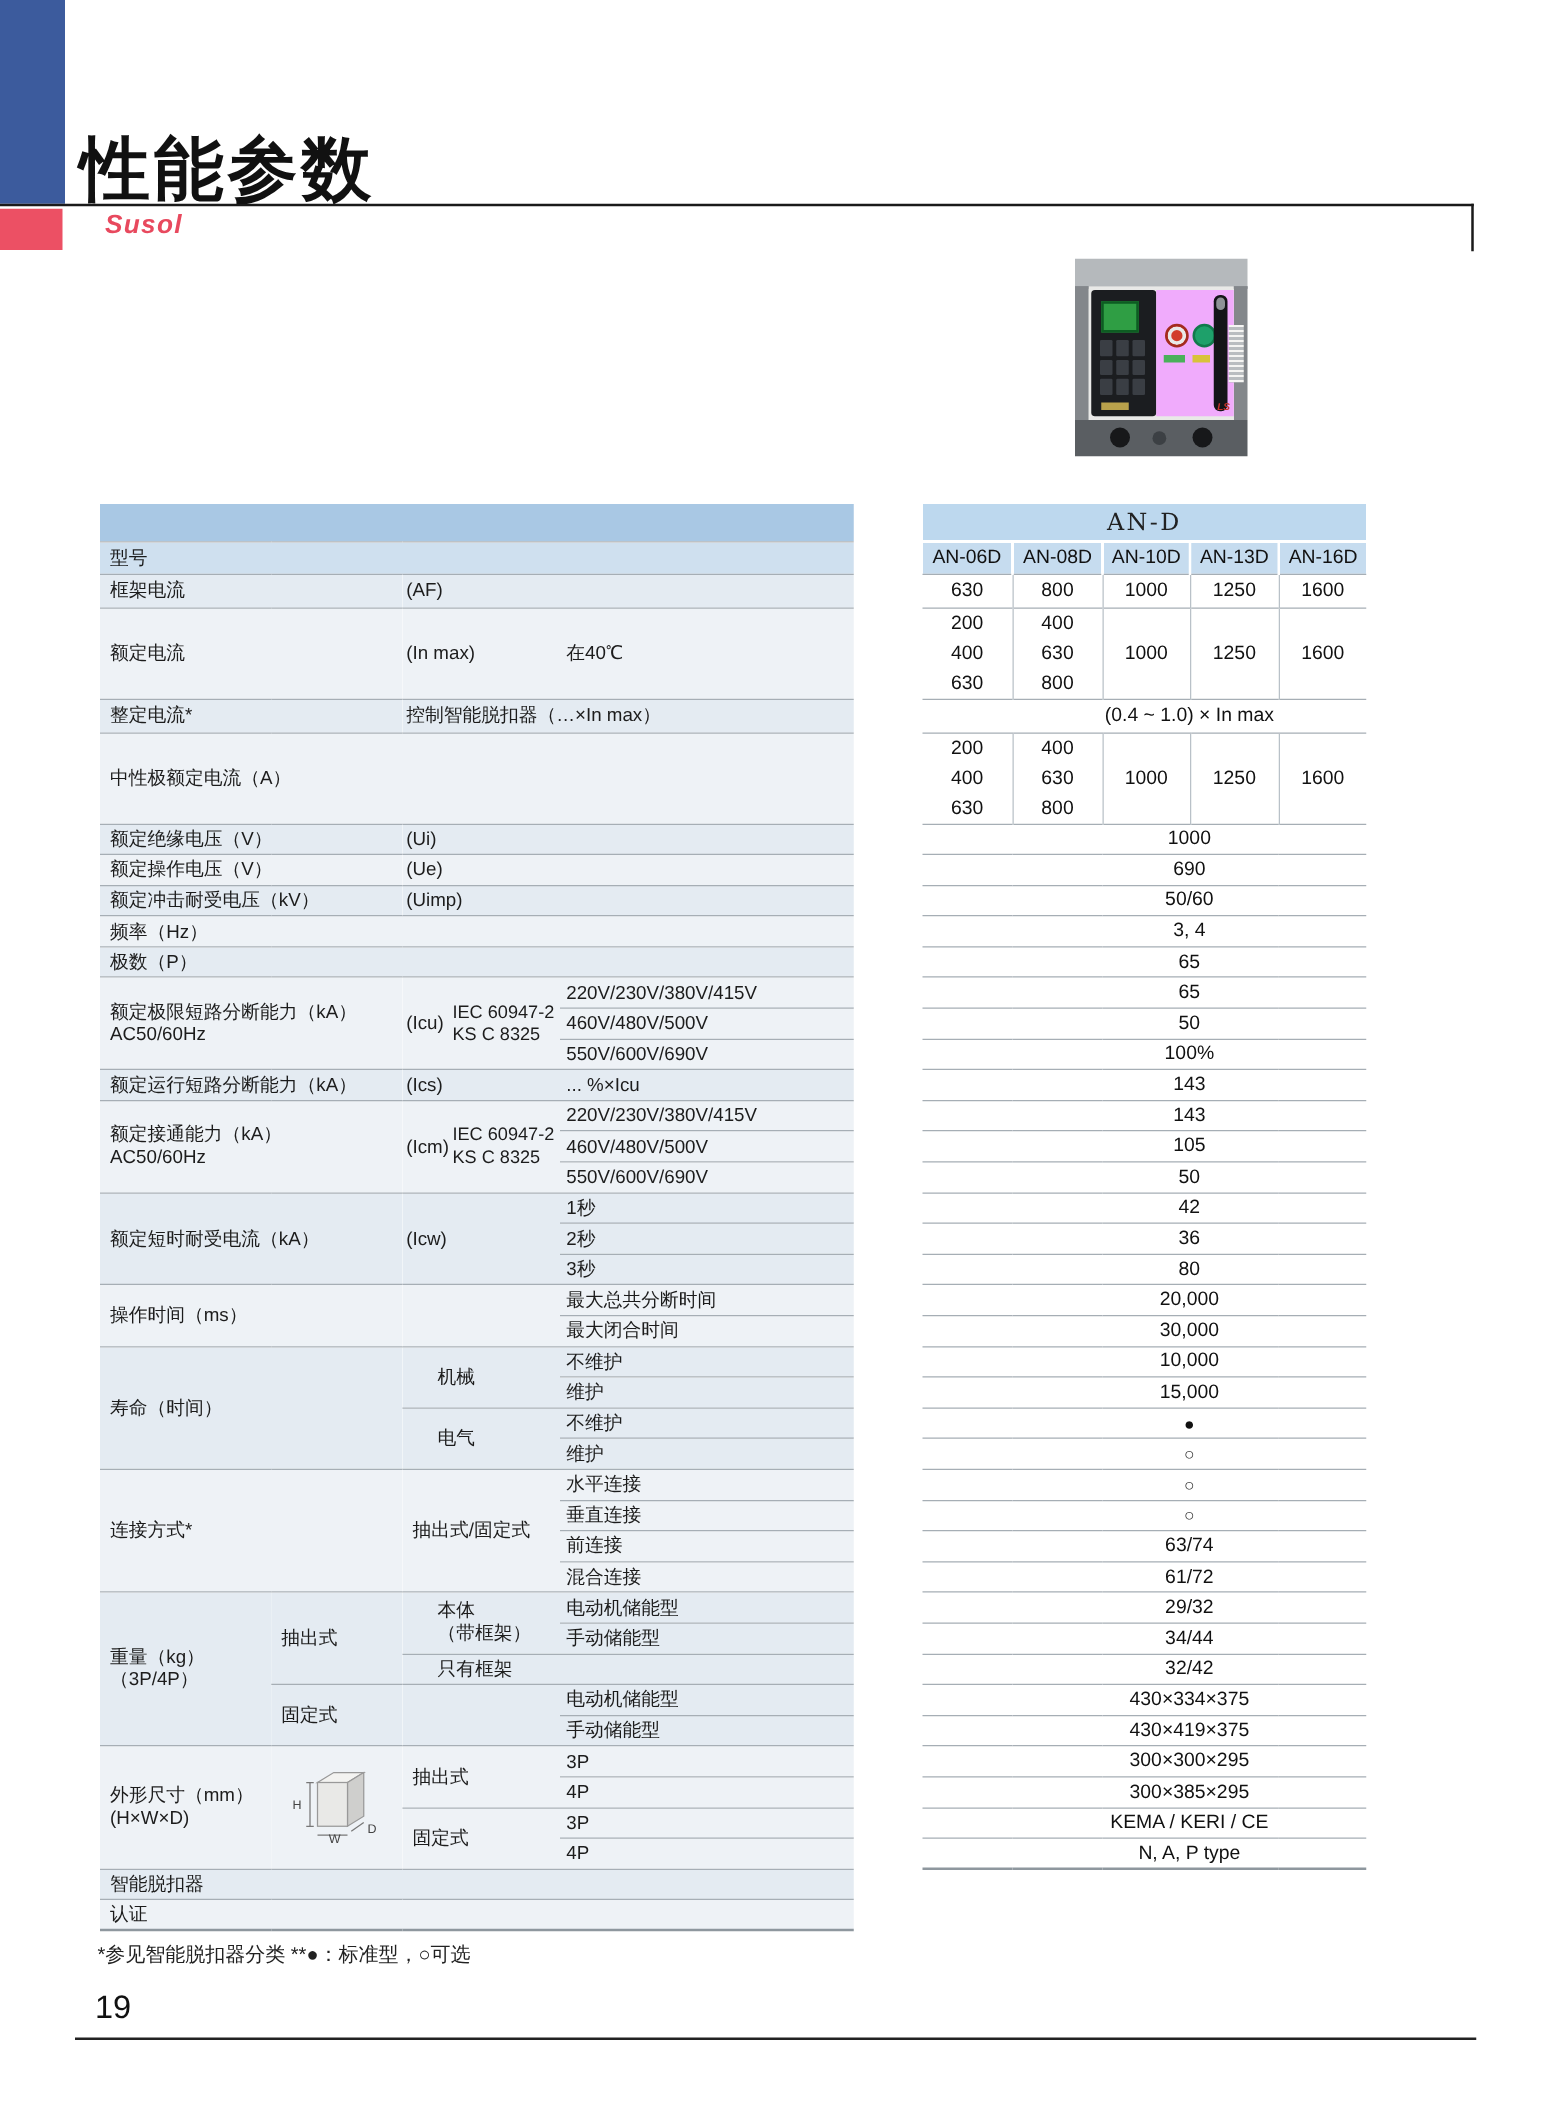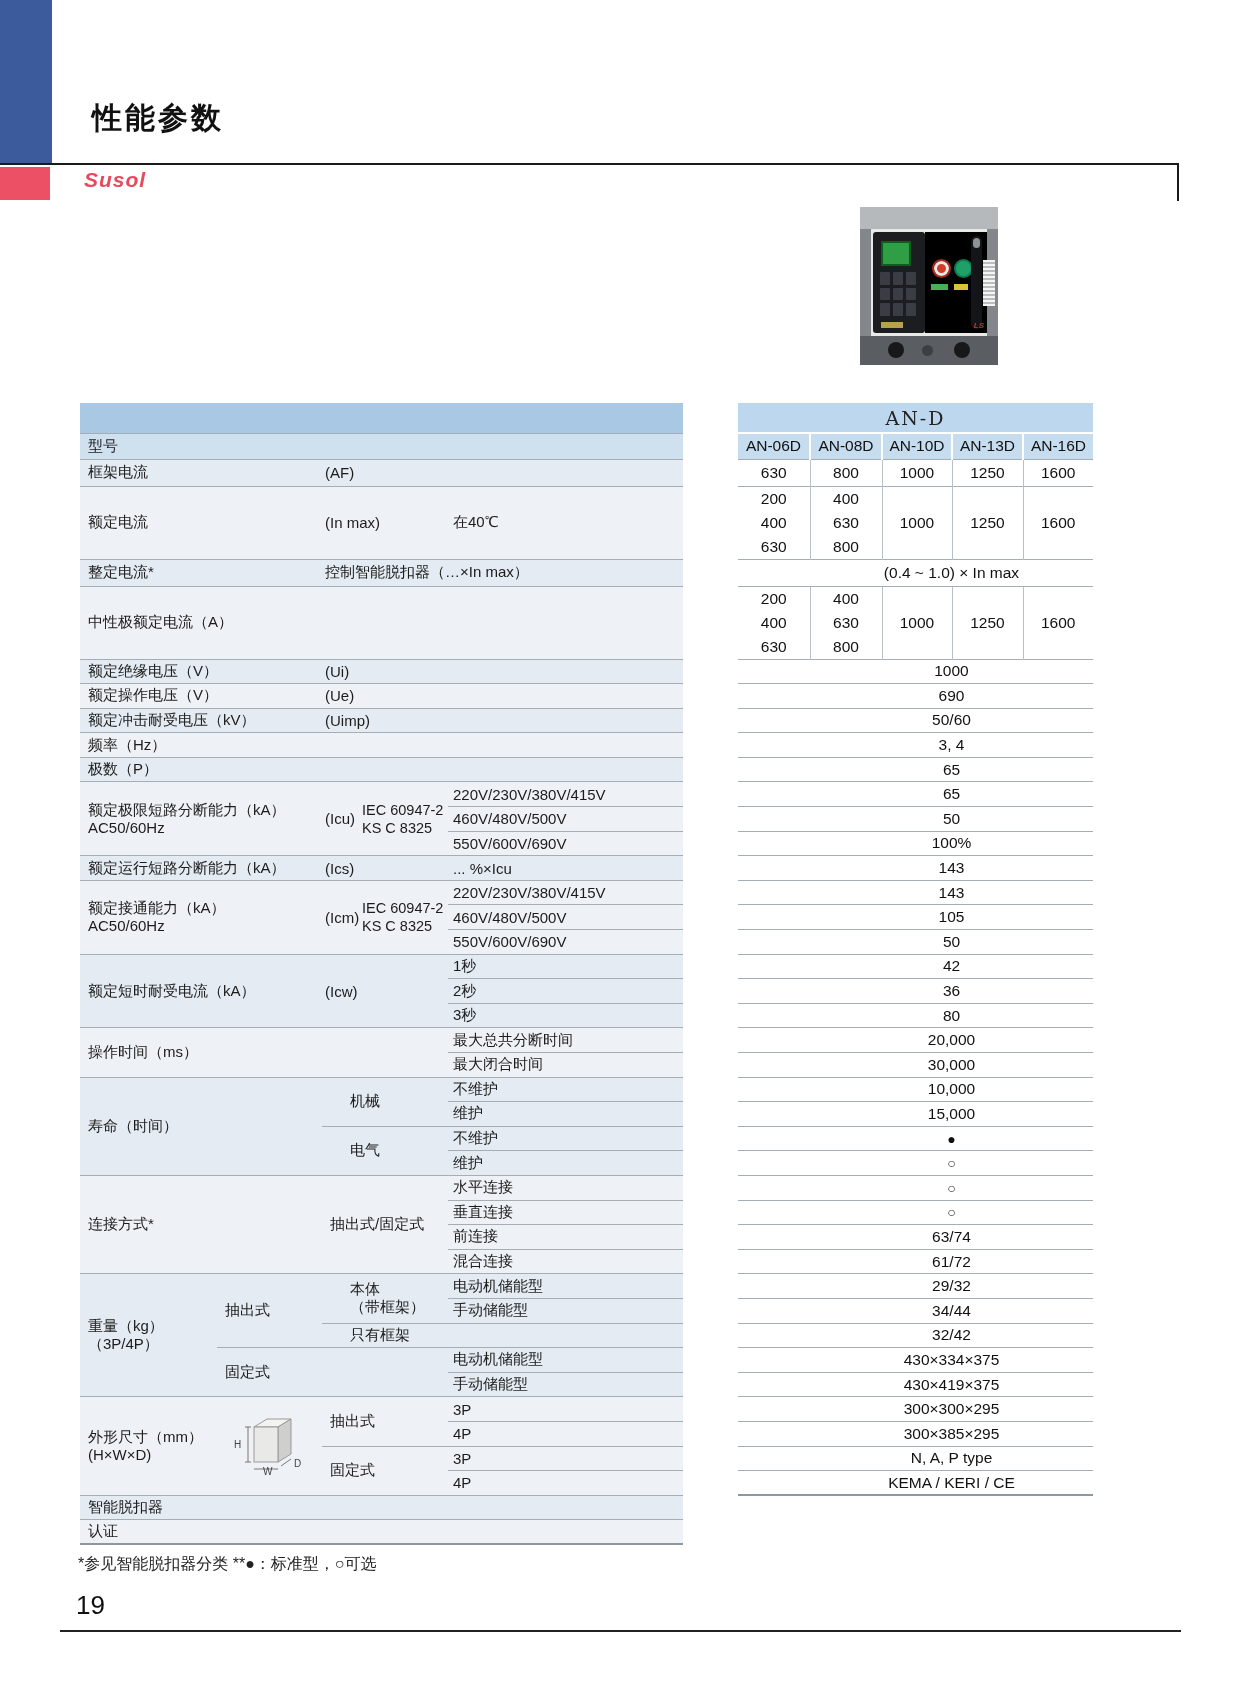--- a/index.html
+++ b/index.html
@@ -1,38 +1,38 @@
 <!DOCTYPE html>
 <html style="--c-blue: #3c5b9d; --c-red: #ec5064; --c-brand: #e8495e; --c-band: #a9c8e4; --c-title-band: #bdd8ee; --c-head: #c6dcef; --c-model: #cfe0ef; --c-row-a: #e4ebf2; --c-row-b: #eef2f6; --c-line: #a6aeb5;"><head>
 <meta charset="utf-8">
 <style>
   html,body{margin:0;padding:0;background:#fff;}
   .page{position:relative;width:1241px;height:1684px;background:#fff;overflow:hidden;
         font-family:"Liberation Sans",sans-serif;color:#1a1a1a;}
 
   
   .corner-blue{position:absolute;left:0;top:0;width:52px;height:163px;background:var(--c-blue);}
-  .page-title{position:absolute;left:92px;top:98px;margin:0;font-size:30px;font-weight:bold;letter-spacing:3px;color:#111;}
+  .page-title{position:absolute;left:64px;top:98px;margin:0;font-size:56px;font-weight:bold;letter-spacing:3px;color:#111;}
   .top-rule{position:absolute;left:0;top:163px;width:1179px;height:2px;background:#1a1a1a;}
   .top-rule-v{position:absolute;left:1177px;top:163px;width:2px;height:38px;background:#1a1a1a;}
   .corner-red{position:absolute;left:0;top:167px;width:50px;height:33px;background:var(--c-red);}
   .brand{position:absolute;left:84px;top:168px;font-size:21px;font-weight:bold;font-style:italic;color:var(--c-brand);letter-spacing:1px;}
 
   
   .breaker{position:absolute;left:860px;top:207px;width:138px;height:158px;}
   .bk-top{position:absolute;left:0;top:0;width:138px;height:22px;background:#b5b9bc;border-bottom:2px solid #8d9194;}
   .bk-rail{position:absolute;top:22px;width:11px;height:107px;background:#83878b;}
   .bk-rail-l{left:0;} .bk-rail-r{left:127px;}
   .bk-face{position:absolute;left:11px;top:22px;width:116px;height:107px;background:#e9e9e7;}
   .bk-panel{position:absolute;left:13px;top:25px;width:52px;height:101px;background:#1b1d20;border-radius:3px;}
   .bk-screen{position:absolute;left:8px;top:9px;width:26px;height:21px;background:#2f9e44;border:2px solid #0d5c22;}
   .bk-btns{position:absolute;left:7px;top:40px;width:36px;height:44px;display:grid;grid-template-columns:repeat(3,1fr);gap:3px;}
   .bk-btns i{display:block;background:#3a3e44;border-radius:1px;}
   .bk-minilabel{position:absolute;left:8px;bottom:5px;width:22px;height:6px;background:#b9a14b;}
-  .bk-white{position:absolute;left:65px;top:25px;width:62px;height:101px;background:#000000;font-style:italic;}
+  .bk-white{position:absolute;left:65px;top:25px;width:62px;height:101px;background:#f0abfc;font-style:italic;}
   .btn-red{position:absolute;left:7px;top:27px;width:15px;height:15px;border-radius:50%;background:#d23c2b;border:2px solid #a32b1e;box-shadow:inset 0 0 0 3px #e9e9e7;}
   .btn-green{position:absolute;left:29px;top:27px;width:15px;height:15px;border-radius:50%;background:#1ea06a;border:2px solid #117a4c;}
   .lab-green{position:absolute;left:6px;top:52px;width:17px;height:6px;background:#49b05a;}
   .lab-yellow{position:absolute;left:29px;top:52px;width:14px;height:6px;background:#d8c23a;}
   .bk-handle{position:absolute;left:46px;top:4px;width:11px;height:93px;background:#141518;border-radius:5px;}
   .bk-handle:before{content:"";position:absolute;left:2px;top:2px;width:7px;height:10px;background:#8e9296;border-radius:4px;}
   .bk-plate{position:absolute;left:58px;top:28px;width:12px;height:46px;
             background:repeating-linear-gradient(#f5f5f3 0 2px,#b9bdc0 2px 4px);}
   .bk-ls{position:absolute;right:3px;bottom:3px;font-size:8px;font-weight:bold;color:#c6342b;}
   .bk-bottom{position:absolute;left:0;top:129px;width:138px;height:29px;background:#5a5e62;}
@@ -543,24 +543,24 @@
         <tr style="height: 24.6px;">
           <td colspan="5" class="rspan">430×419×375</td>
         </tr>
         <tr style="height: 24.6px;">
           <td colspan="5" class="rspan">300×300×295</td>
         </tr>
         <tr style="height: 24.6px;">
           <td colspan="5" class="rspan">300×385×295</td>
         </tr>
         <tr style="height: 24.6px;">
+          <td colspan="5" class="rspan">KEMA / KERI / CE</td>
+        </tr>
+        <tr style="height: 24.6px;">
           <td colspan="5" class="rspan">N, A, P type</td>
-        </tr>
-        <tr style="height: 24.6px;">
-          <td colspan="5" class="rspan">KEMA / KERI / CE</td>
         </tr>
       </tbody>
     </table>
 
   <div class="footnote">*参见智能脱扣器分类  **●：标准型，○可选</div>
   <div class="pagenum">19</div>
   <div class="bottom-rule"></div>
 </div>
 
 </body></html>

